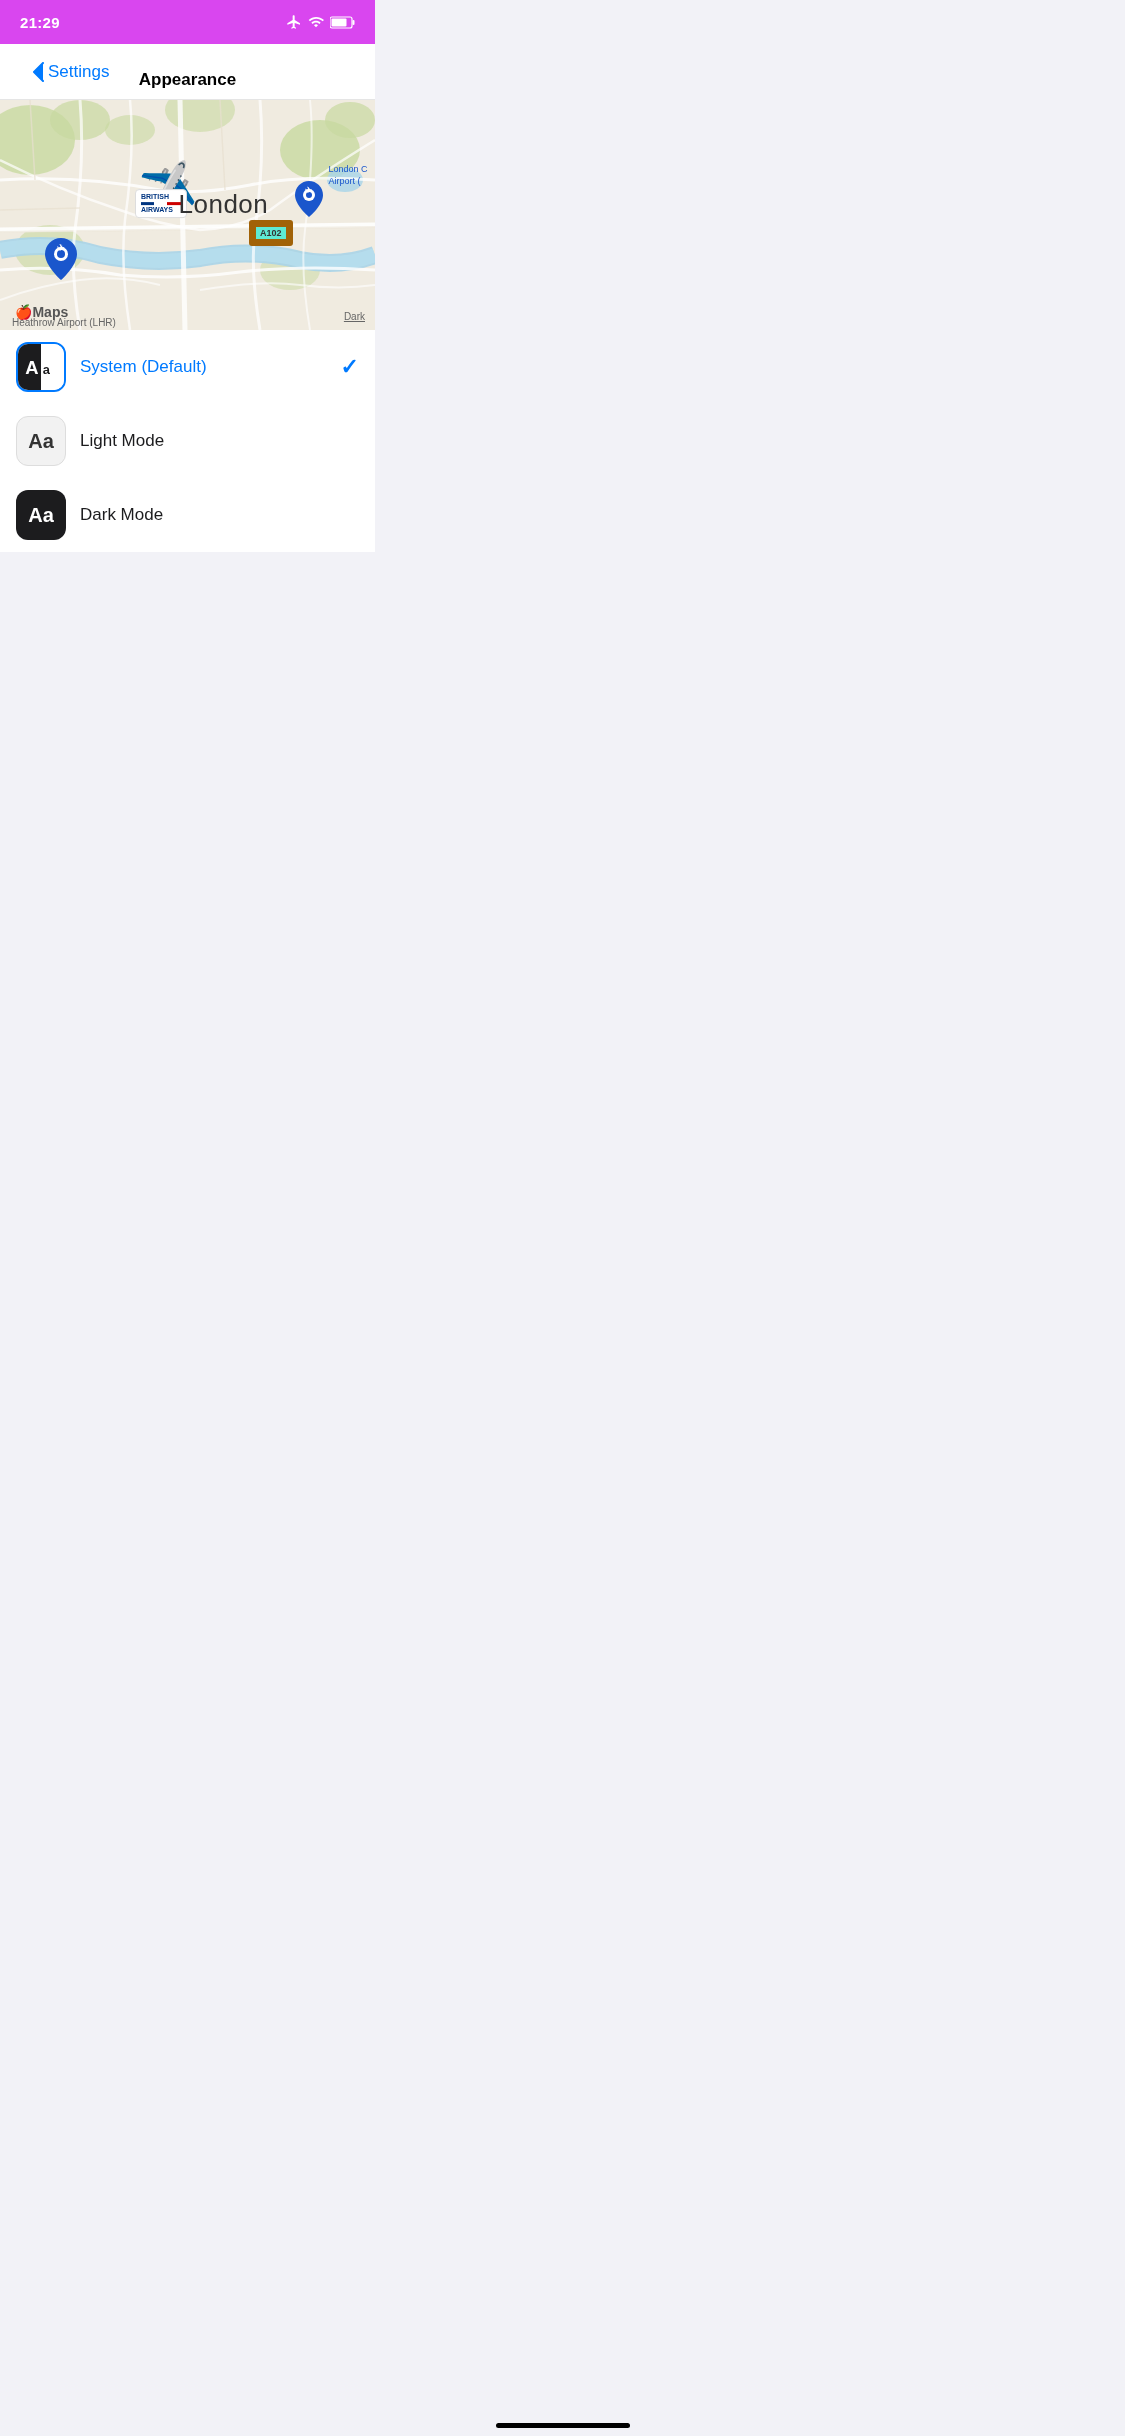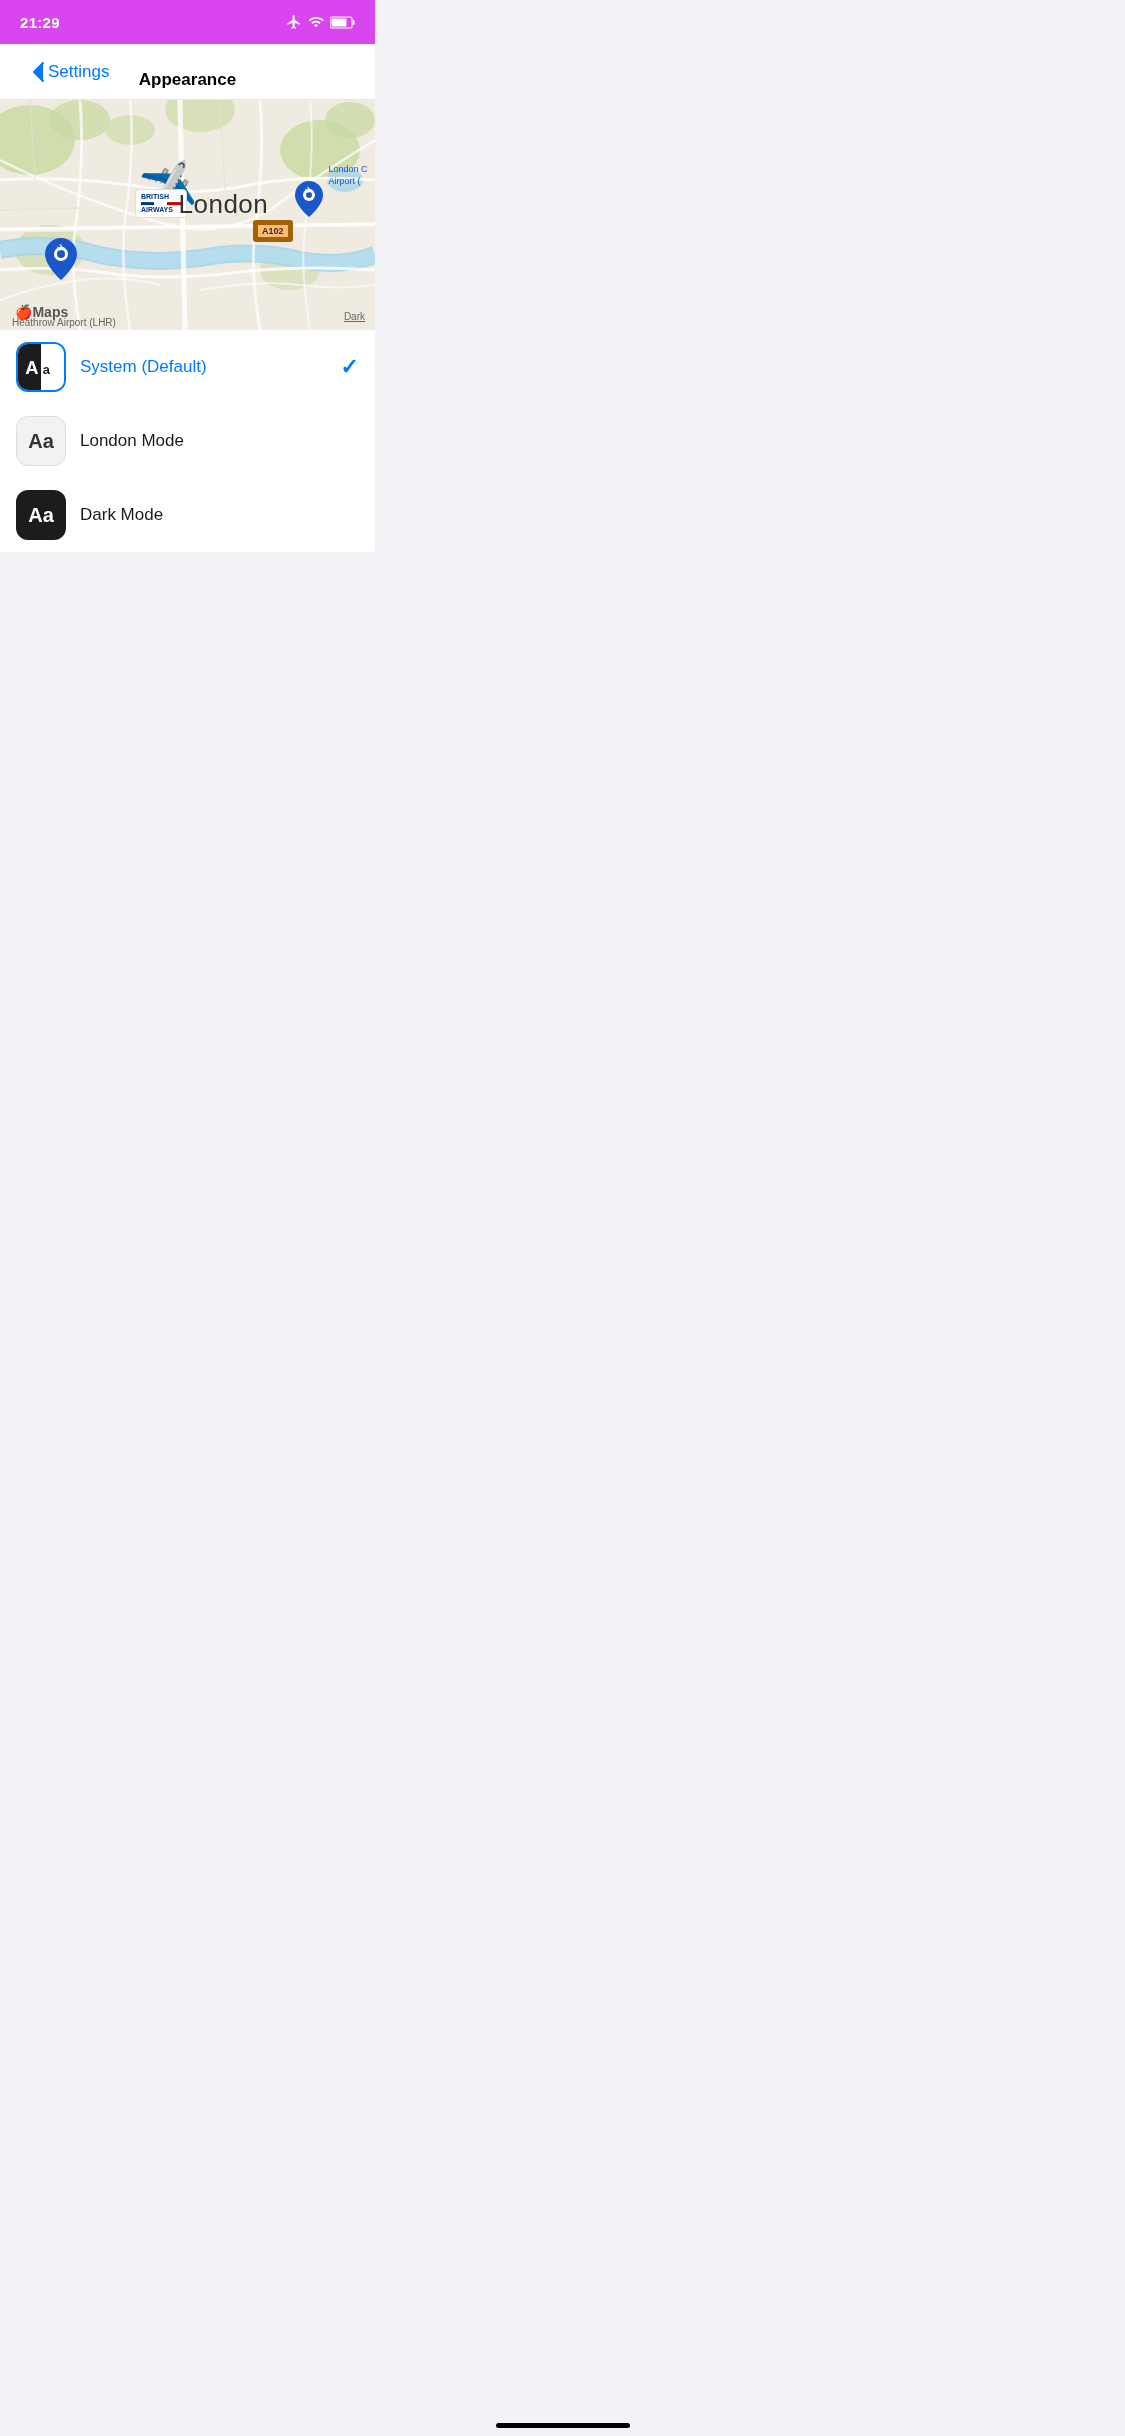--- a/index.html
+++ b/index.html
@@ -172,22 +172,22 @@
       right: 10px;
       font-size: 10px;
       color: #666;
       text-decoration: underline;
     }
 
     .a102-badge {
       position: absolute;
       top: 52%;
       right: 22%;
-      background: #fdba74;
-      border: 5px solid #a16207;
+      background: #5eead4;
+      border: 7px solid #a16207;
       border-radius: 3px;
       padding: 1px 4px;
       font-size: 9px;
       font-weight: 600;
       color: #333;
     }
 
     
     .settings-list {
       background: #fff;
@@ -433,21 +433,21 @@
       </svg>
     </div>
     <span class="item-label">System (Default)</span>
     <span class="item-checkmark">✓</span>
   </div>
 
   <div class="settings-item">
     <div class="item-icon icon-light">
       <span class="icon-light-aa">Aa</span>
     </div>
-    <span class="item-label item-label-dark">London Mode</span>
+    <span class="item-label item-label-dark">Light Mode</span>
   </div>
 
   <div class="settings-item" style="border-bottom: none;">
     <div class="item-icon icon-dark">
       <span class="icon-dark-aa">Aa</span>
     </div>
     <span class="item-label item-label-dark">Dark Mode</span>
   </div>
 
 </div>

